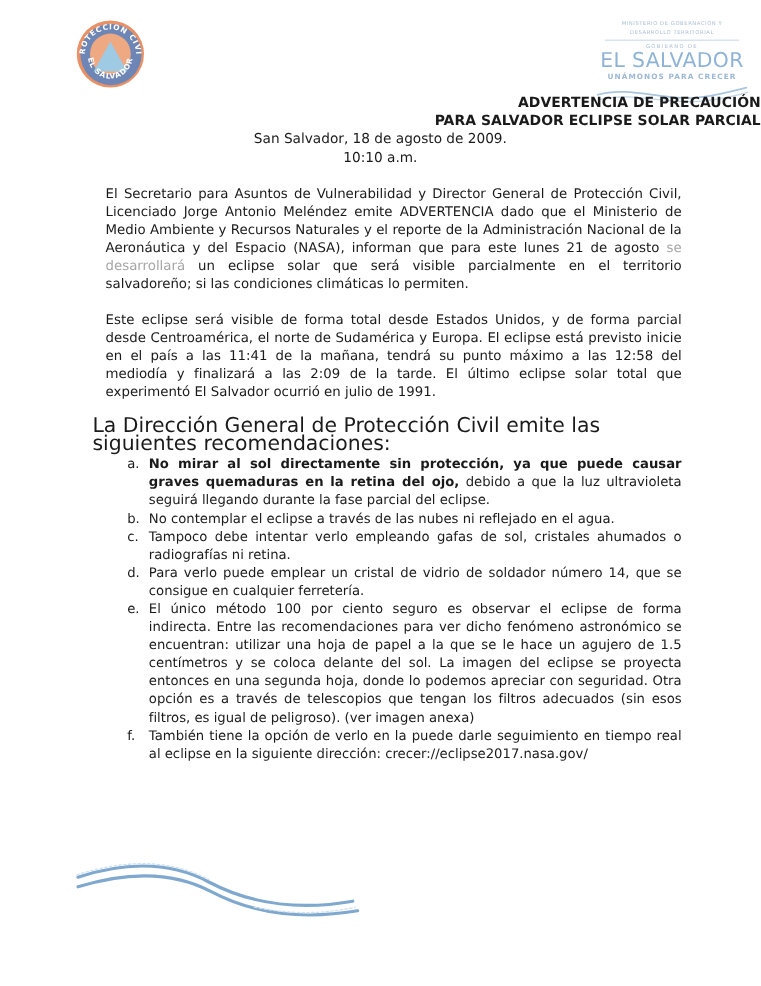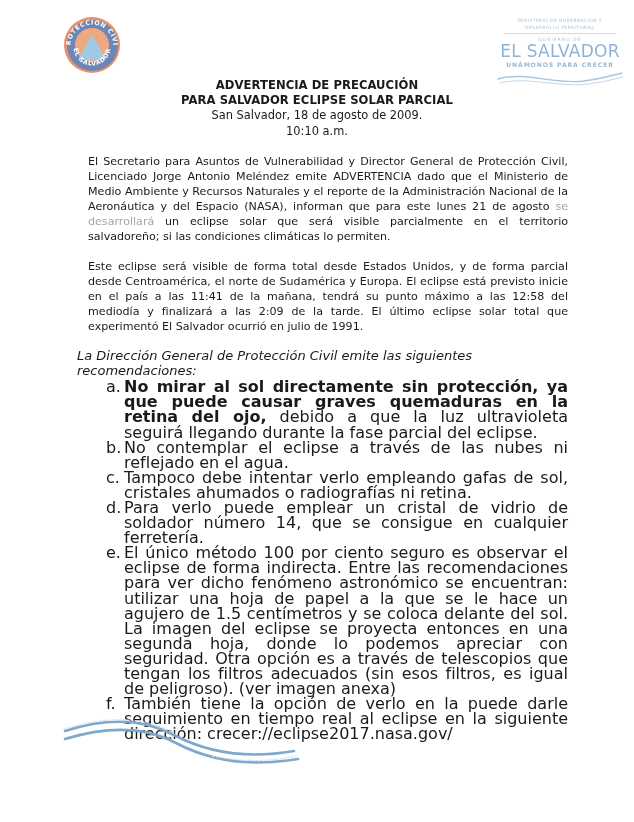--- a/index.html
+++ b/index.html
@@ -128,20 +128,21 @@
     right: 0;
     top: 78px;
     text-align: center;
   }
   .title-block .t1,
   .title-block .t2 {
     font-weight: bold;
     font-size: 11.6px;
     line-height: 15px;
     letter-spacing: 0.05px;
+    text-align: right;
   }
   .title-block .t3,
   .title-block .t4 {
     font-weight: normal;
     font-size: 11.4px;
     line-height: 15.5px;
   }
 
   
   .body-area {
@@ -155,36 +156,35 @@
     font-size: 11.1px;
     line-height: 15.1px;
     text-align: justify;
     text-justify: inter-word;
   }
   .dim {
     color: #a6a6a6;
   }
   .intro {
     margin: 4px 0 1px 0;
-    font-size: 13px;
+    font-size: 17px;
     line-height: 15.1px;
-    font-style: italic;
   }
 
   
   ol.reco {
     margin: 0;
     padding: 0 0 0 47px;
     list-style: none;
     counter-reset: reco;
   }
   ol.reco > li {
     position: relative;
     counter-increment: reco;
-    font-size: 16px;
+    font-size: 11px;
     line-height: 15.1px;
     text-align: justify;
     text-justify: inter-word;
     margin-bottom: 0;
   }
   ol.reco > li::before {
     content: counter(reco, lower-alpha) ".";
     position: absolute;
     left: -18px;
     width: 14px;

